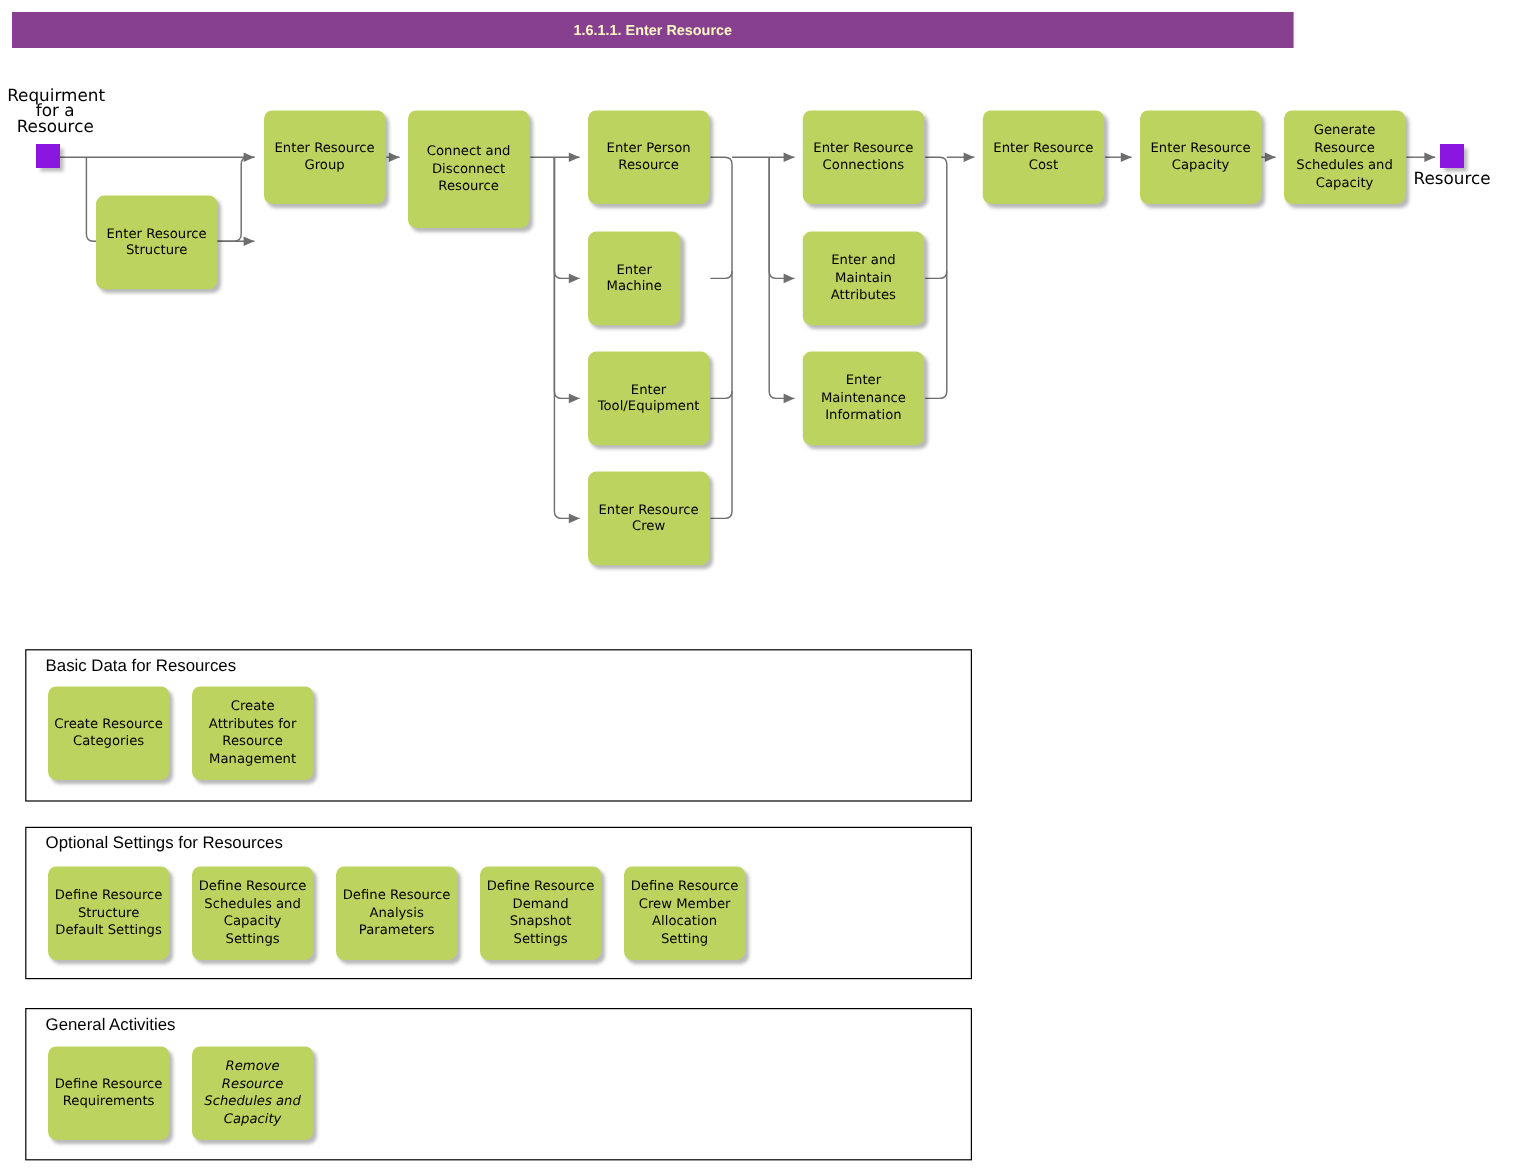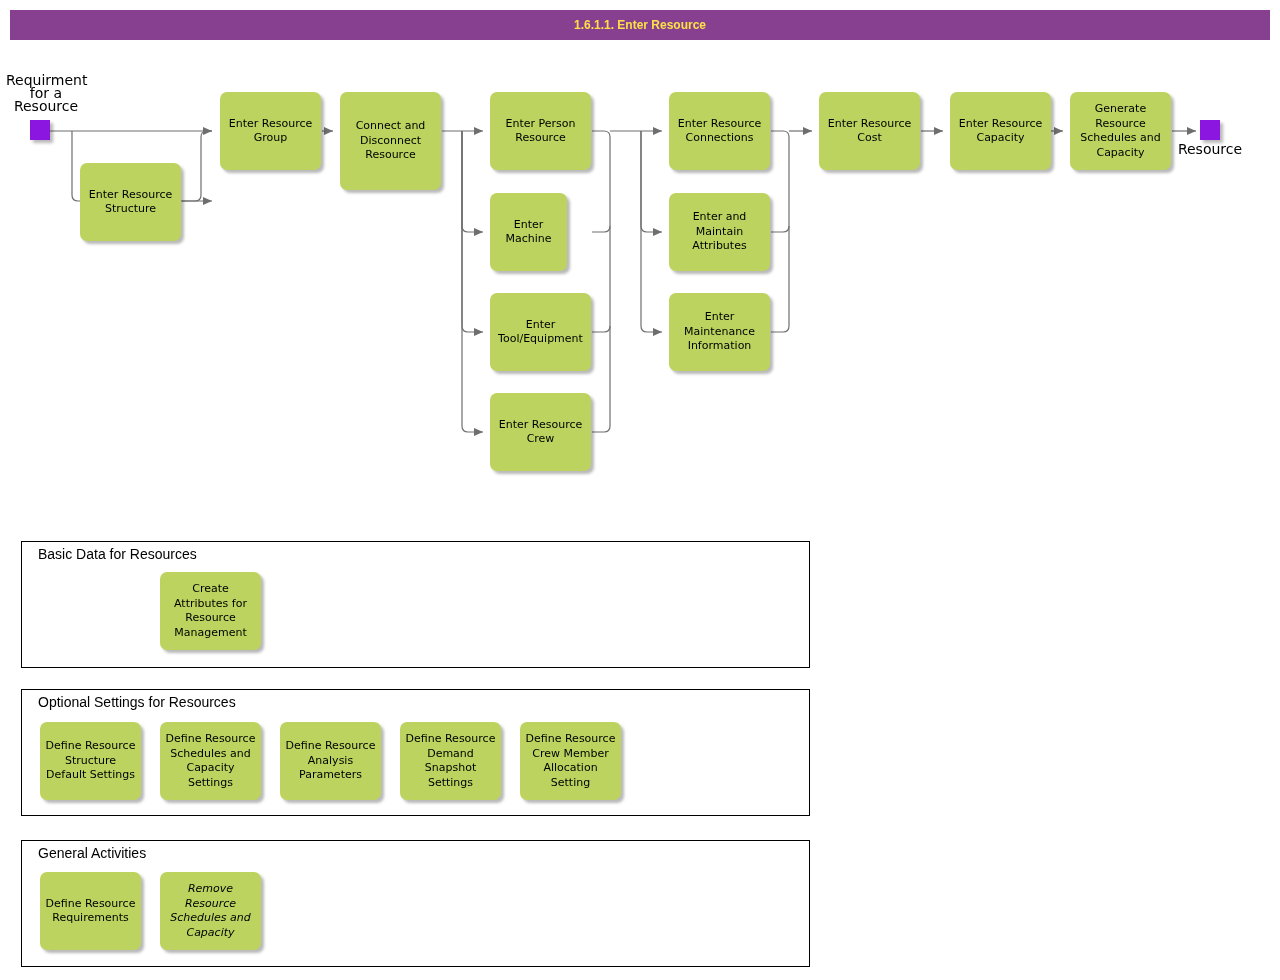--- a/index.html
+++ b/index.html
@@ -13,23 +13,23 @@
     width: 1280px;
     height: 980px;
     overflow: hidden;
     background: #ffffff;
   }
 
   
   #header-bar {
     position: absolute;
     left: 10px; top: 10px;
-    width: 1260px; height: 30px;
+    width: 1068px; height: 30px;
     background: #87408f;
-    color: #fde047;
+    color: #fef9c3;
     font-size: 12px;
     font-weight: bold;
     font-family: "Liberation Sans", sans-serif;
     display: flex;
     align-items: center;
     justify-content: center;
     letter-spacing: 0px;
   }
 
   
@@ -193,20 +193,22 @@
   <div class="node" style="left:950px; top:92px;  width:101px; height:78px;">Enter Resource
 Capacity</div>
 
   <div class="node" style="left:1070px; top:92px; width:101px; height:78px;">Generate
 Resource
 Schedules and
 Capacity</div>
 
   <div class="group-box" style="left:21px; top:541px; width:789px; height:127px;"></div>
   <div class="group-title" style="left:38px; top:546px;">Basic Data for Resources</div>
+  <div class="node" style="left:40px; top:572px; width:101px; height:78px;">Create Resource
+Categories</div>
   <div class="node" style="left:160px; top:572px; width:101px; height:78px;">Create
 Attributes for
 Resource
 Management</div>
 
   <div class="group-box" style="left:21px; top:689px; width:789px; height:127px;"></div>
   <div class="group-title" style="left:38px; top:694px;">Optional Settings for Resources</div>
   <div class="node" style="left:40px;  top:722px; width:101px; height:78px;">Define Resource
 Structure
 Default Settings</div>

